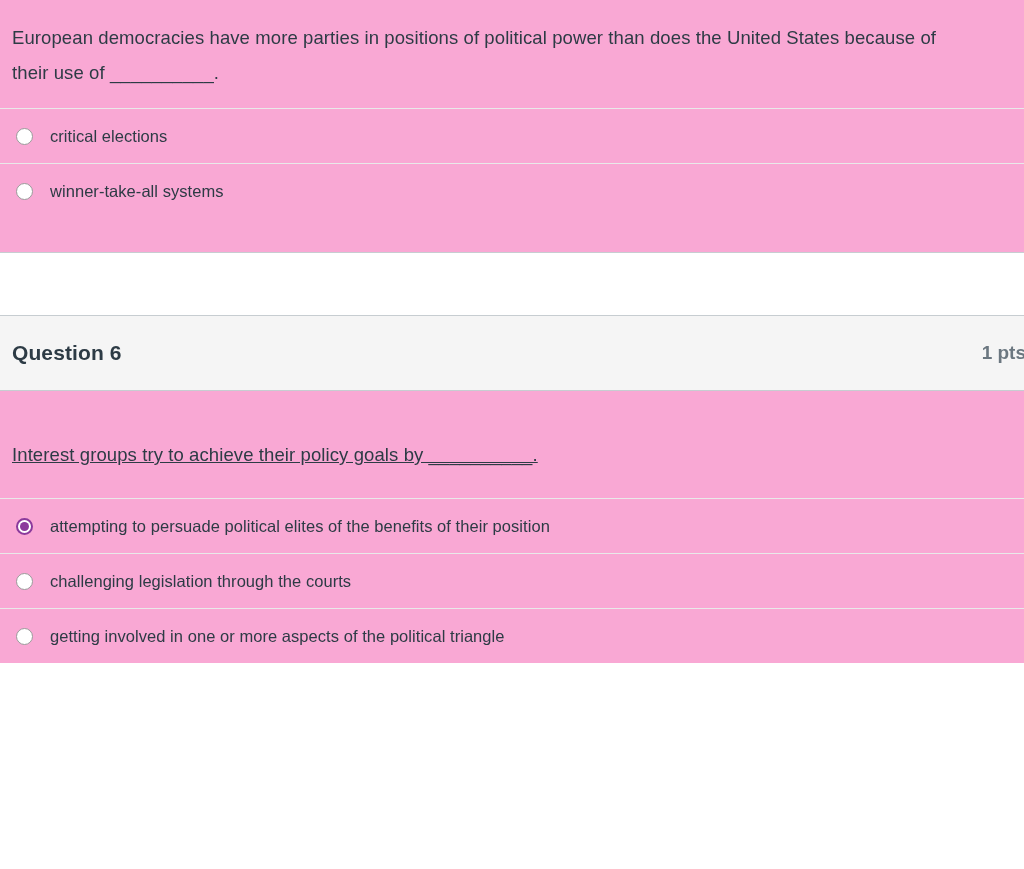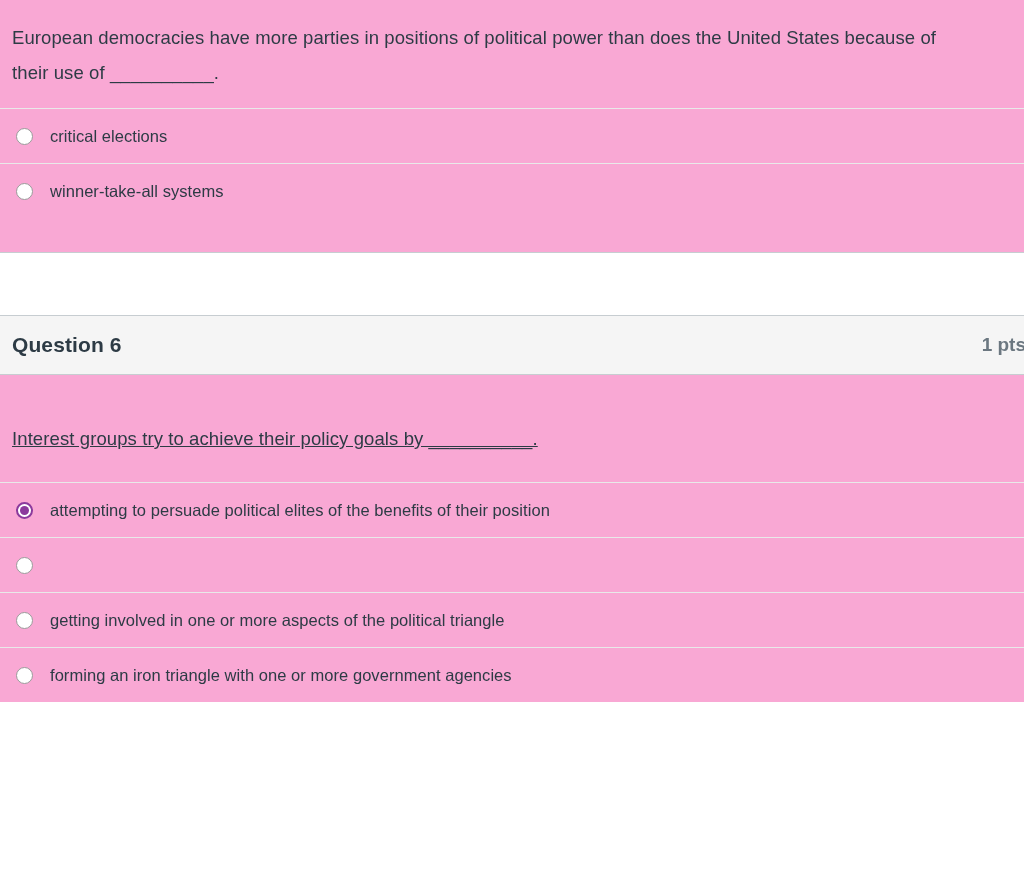--- a/index.html
+++ b/index.html
@@ -88,21 +88,21 @@
     margin-top: 34px;
   }
 
   .gap-white { height: 62px; background: #ffffff; }
 
   
   .question-header {
     display: flex;
     align-items: center;
     justify-content: space-between;
-    height: 60px;
+    height: 76px;
     background: #f5f5f5;
     border-top: 1px solid #c7cdd1;
     border-bottom: 1px solid #c7cdd1;
     padding: 0 12px;
     box-sizing: border-box;
   }
   .question-name {
     font-size: 21px;
     font-weight: bold;
     color: #2d3b45;
@@ -159,28 +159,25 @@
 
     <div class="answers">
 
       <div class="answer-row">
         <span class="radio selected"></span>
         <span class="answer-label">attempting to persuade political elites of the benefits of their position</span>
       </div>
 
       <div class="answer-row">
         <span class="radio"></span>
+        <span class="answer-label">challenging legislation through the courts</span>
       </div>
 
       <div class="answer-row">
         <span class="radio"></span>
         <span class="answer-label">getting involved in one or more aspects of the political triangle</span>
       </div>
 
-      <div class="answer-row">
-        <span class="radio"></span>
-        <span class="answer-label">forming an iron triangle with one or more government agencies</span>
-      </div>
 
     </div>
   </div>
 
 </div>
 
 </body></html>

